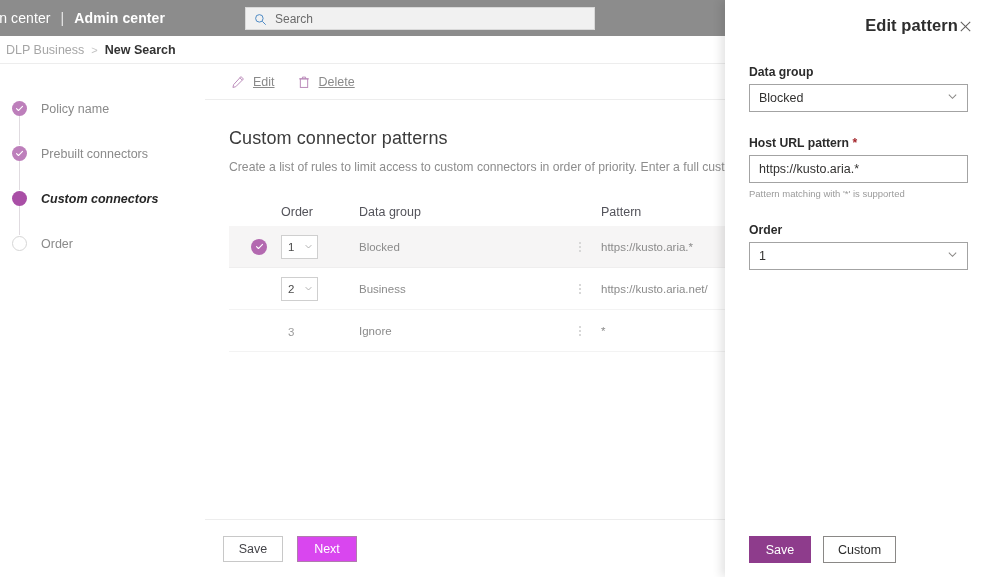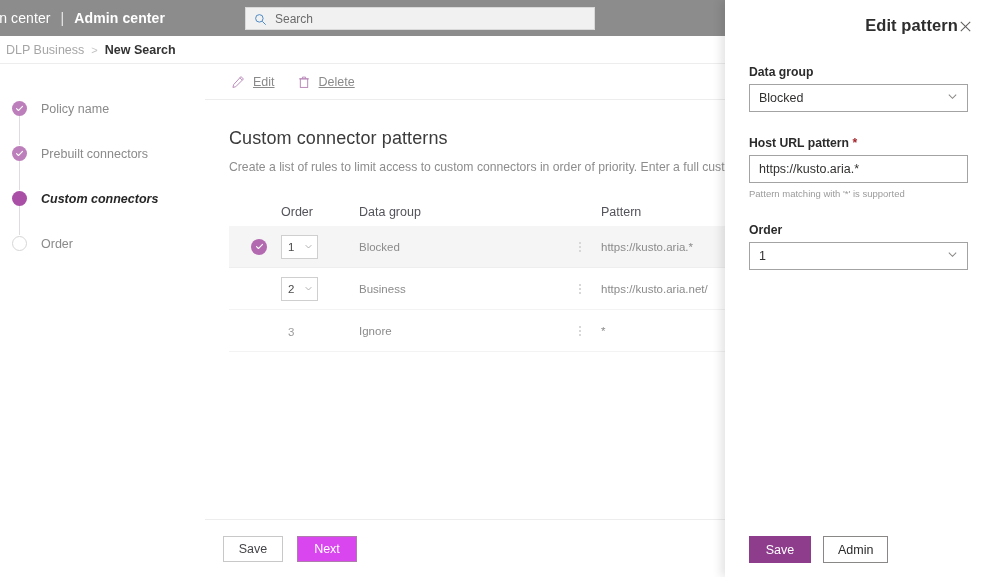--- a/index.html
+++ b/index.html
@@ -396,16 +396,16 @@
               <path d="M2 4 L6 8 L10 4" fill="none" stroke="#8a8886" stroke-width="1.1"></path>
             </svg>
         </span>
       </div>
     </div>
   </div>
 
   <div class="panel-footer">
     <div class="row-inline">
       <div class="btn btn-save">Save</div>
-      <div class="btn btn-cancel">Admin</div>
+      <div class="btn btn-cancel">Custom</div>
     </div>
   </div>
 </div>
 
 </body></html>

